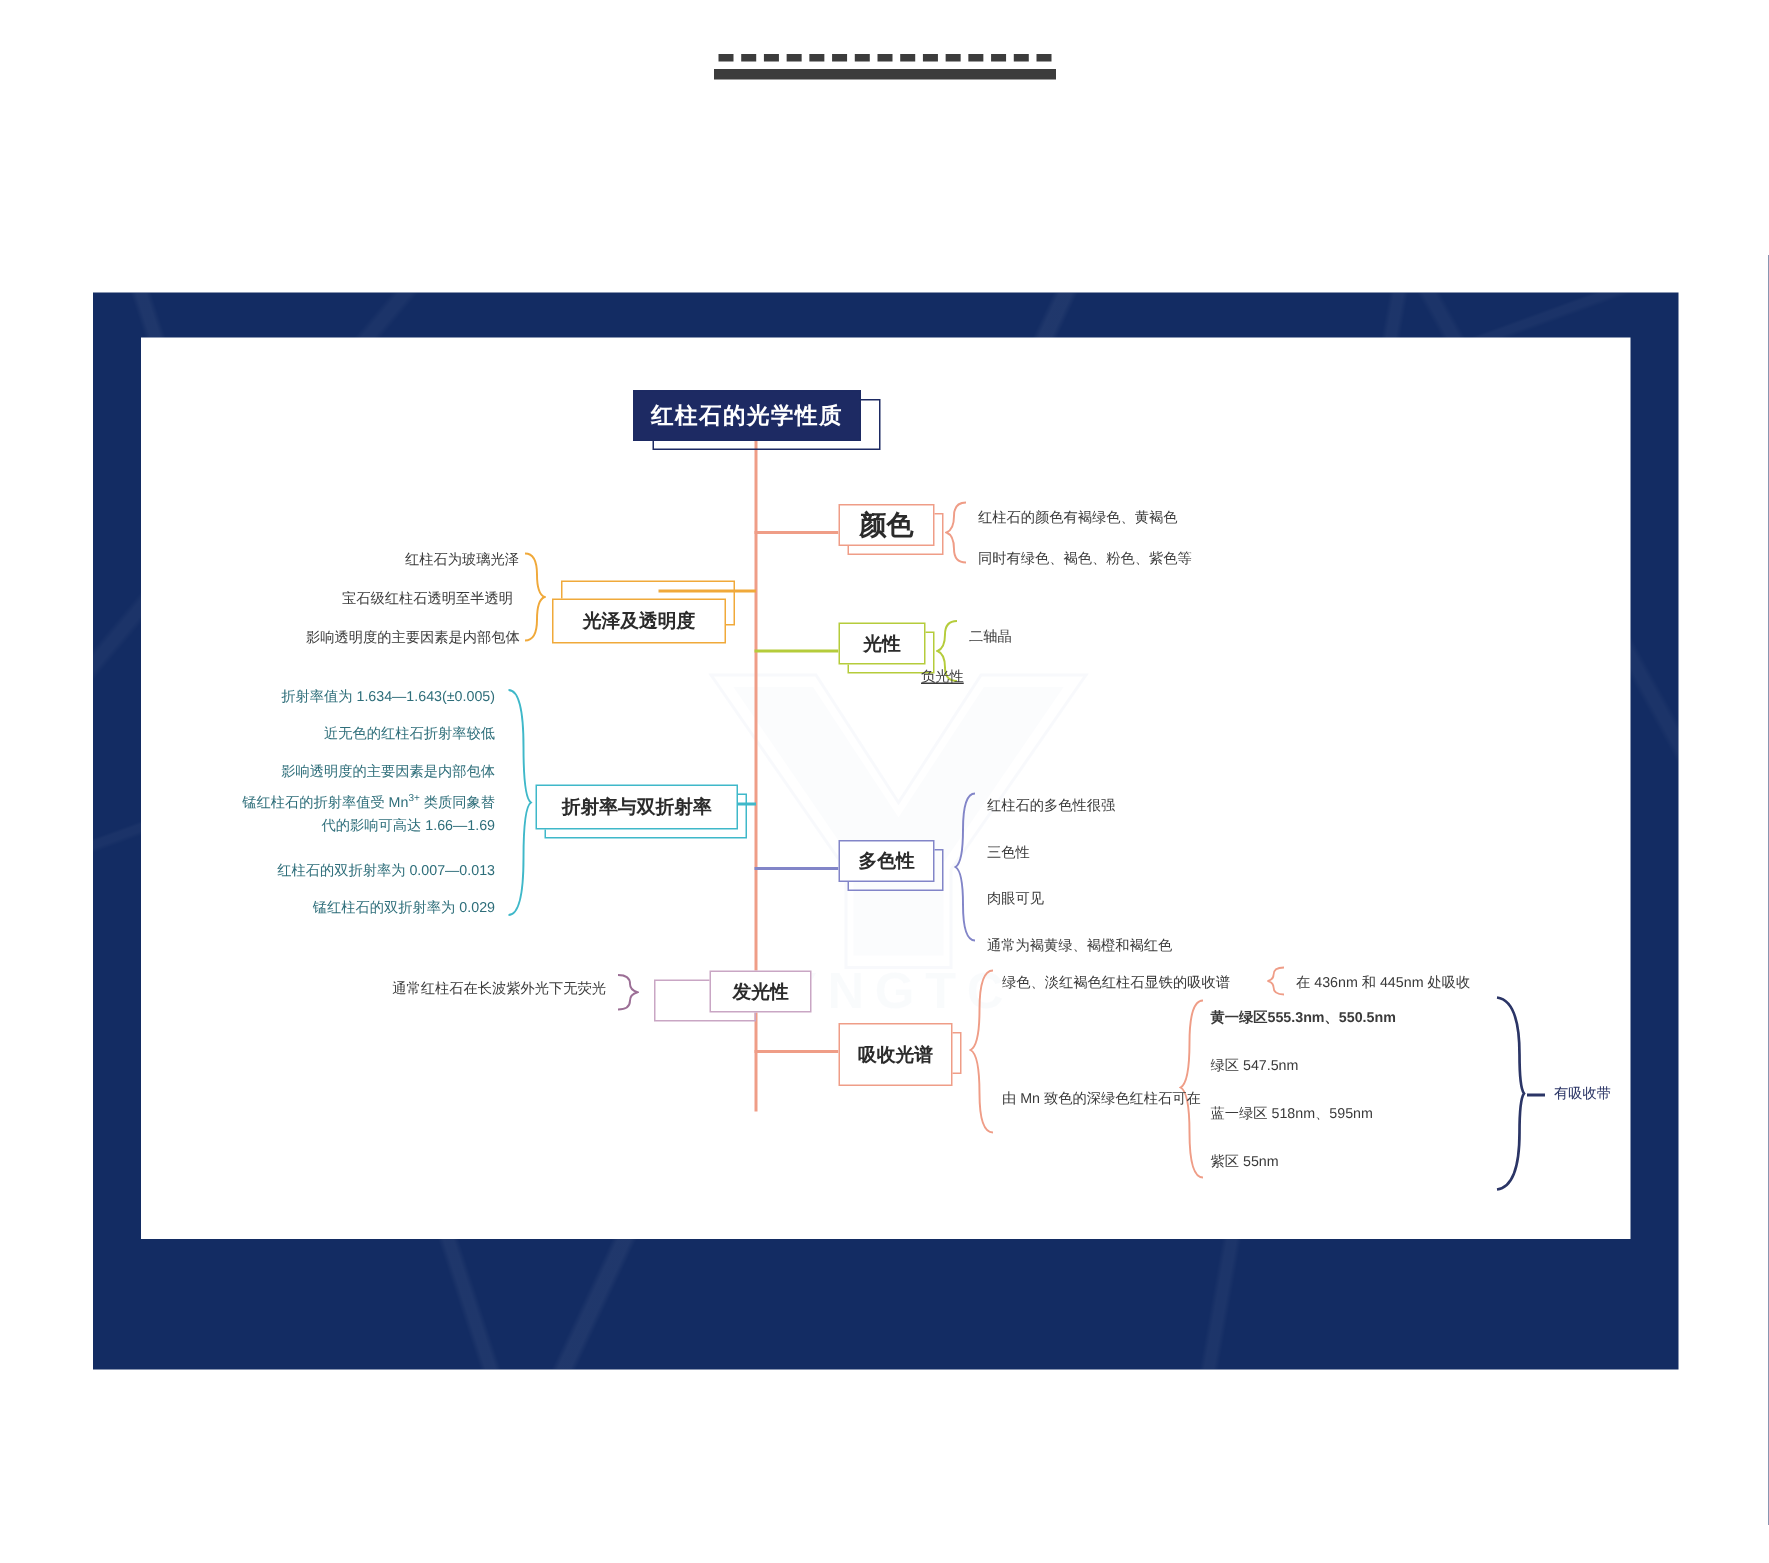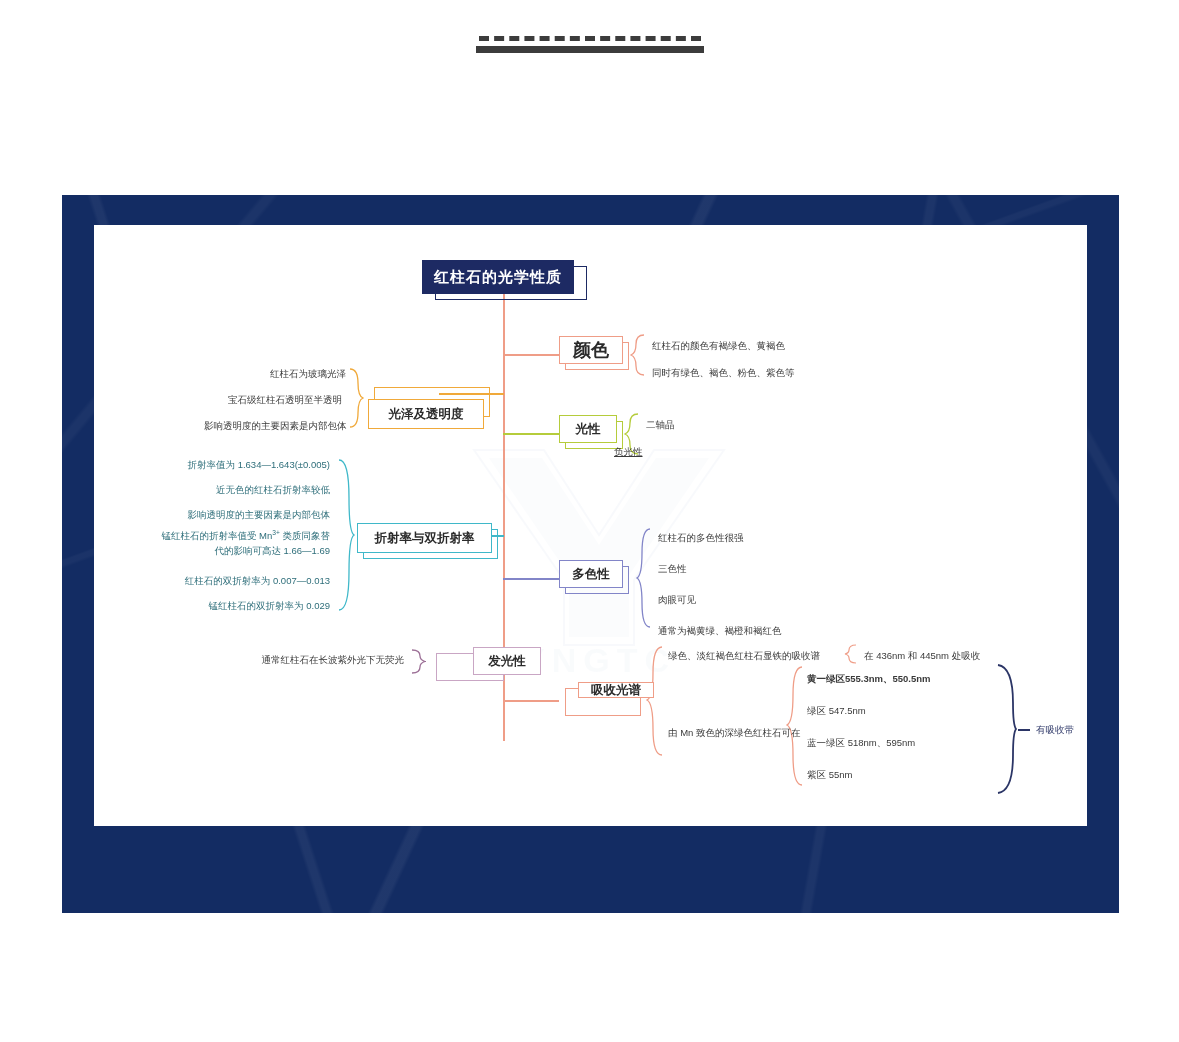--- a/index.html
+++ b/index.html
@@ -180,21 +180,21 @@
       <div class="node-shadow" style="left:342px;top:428px;width:68px;height:28px;border-color:#c9a6c4;"></div>
       <div class="node" style="left:336px;top:422px;width:68px;height:28px;border-color:#c9a6c4;font-size:12.5px;margin-left:43px;">发光性</div>
 
       <svg class="brace" style="left:316px;top:423px;" width="16" height="27">
         <path d="M2 2 Q10 2 10 8 Q10 12 15 13.5 Q10 15 10 19 Q10 25 2 25" fill="none" stroke="#9c6f96" stroke-width="1.3"></path>
       </svg>
       <div class="leaf" style="left:146px;top:427px;text-align:right;width:164px;">通常红柱石在长波紫外光下无荧光</div>
 
       <div class="hline" style="left:409px;top:475px;width:56px;background:#ef9d87;"></div>
       <div class="node-shadow" style="left:471px;top:463px;width:76px;height:28px;border-color:#ef9d87;"></div>
-      <div class="node" style="left:465px;top:457px;width:76px;height:16px;border-color:#ef9d87;font-size:12.5px;margin-left:19px;">吸收光谱</div>
+      <div class="node" style="left:465px;top:457px;width:76px;height:42px;border-color:#ef9d87;font-size:12.5px;">吸收光谱</div>
 
       <svg class="brace" style="left:552px;top:420px;" width="18" height="115">
         <path d="M16 2 Q7 2 7 28 Q7 52 1 55 Q7 58 7 84 Q7 110 16 110" fill="none" stroke="#ef9d87" stroke-width="1.3"></path>
       </svg>
       <div class="leaf" style="left:574px;top:423px;">绿色、淡红褐色红柱石显铁的吸收谱</div>
       <div class="leaf" style="left:574px;top:500px;">由 Mn 致色的深绿色红柱石可在</div>
 
       <svg class="brace" style="left:750px;top:418px;" width="14" height="22">
         <path d="M12 2 Q5 2 5 7 Q5 10 1 11 Q5 12 5 15 Q5 20 12 20" fill="none" stroke="#ef9d87" stroke-width="1.2"></path>
       </svg>

